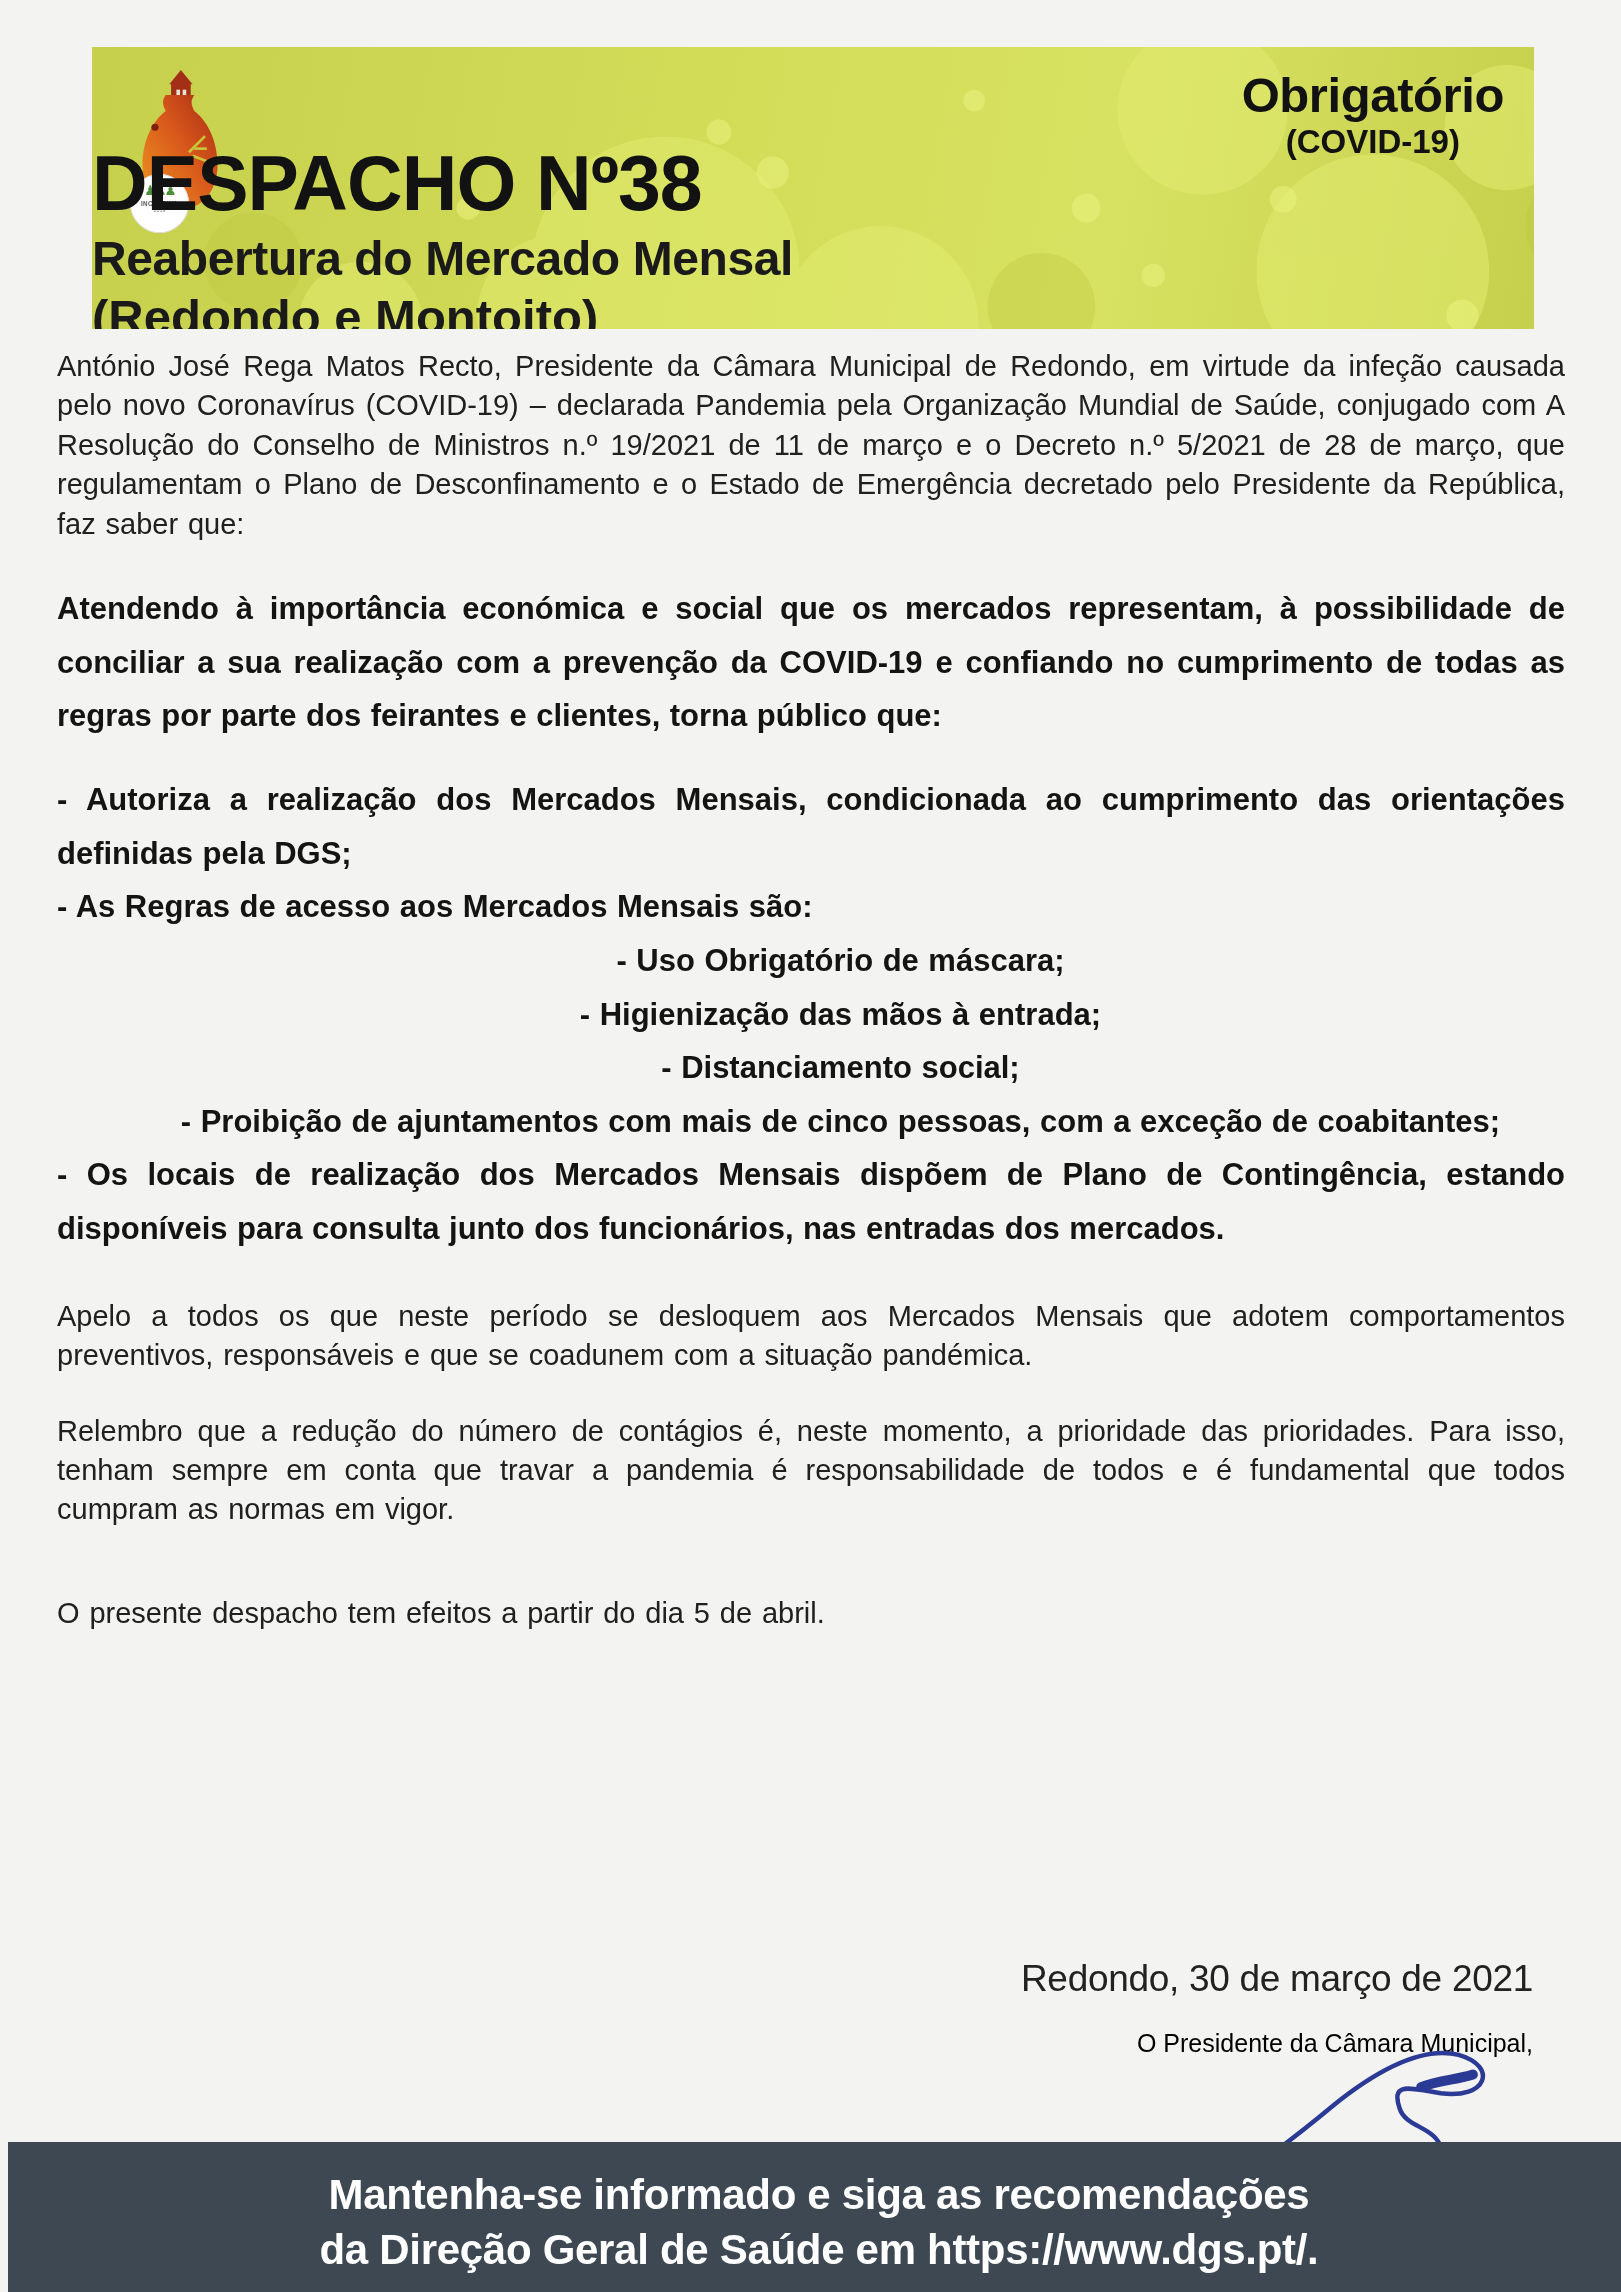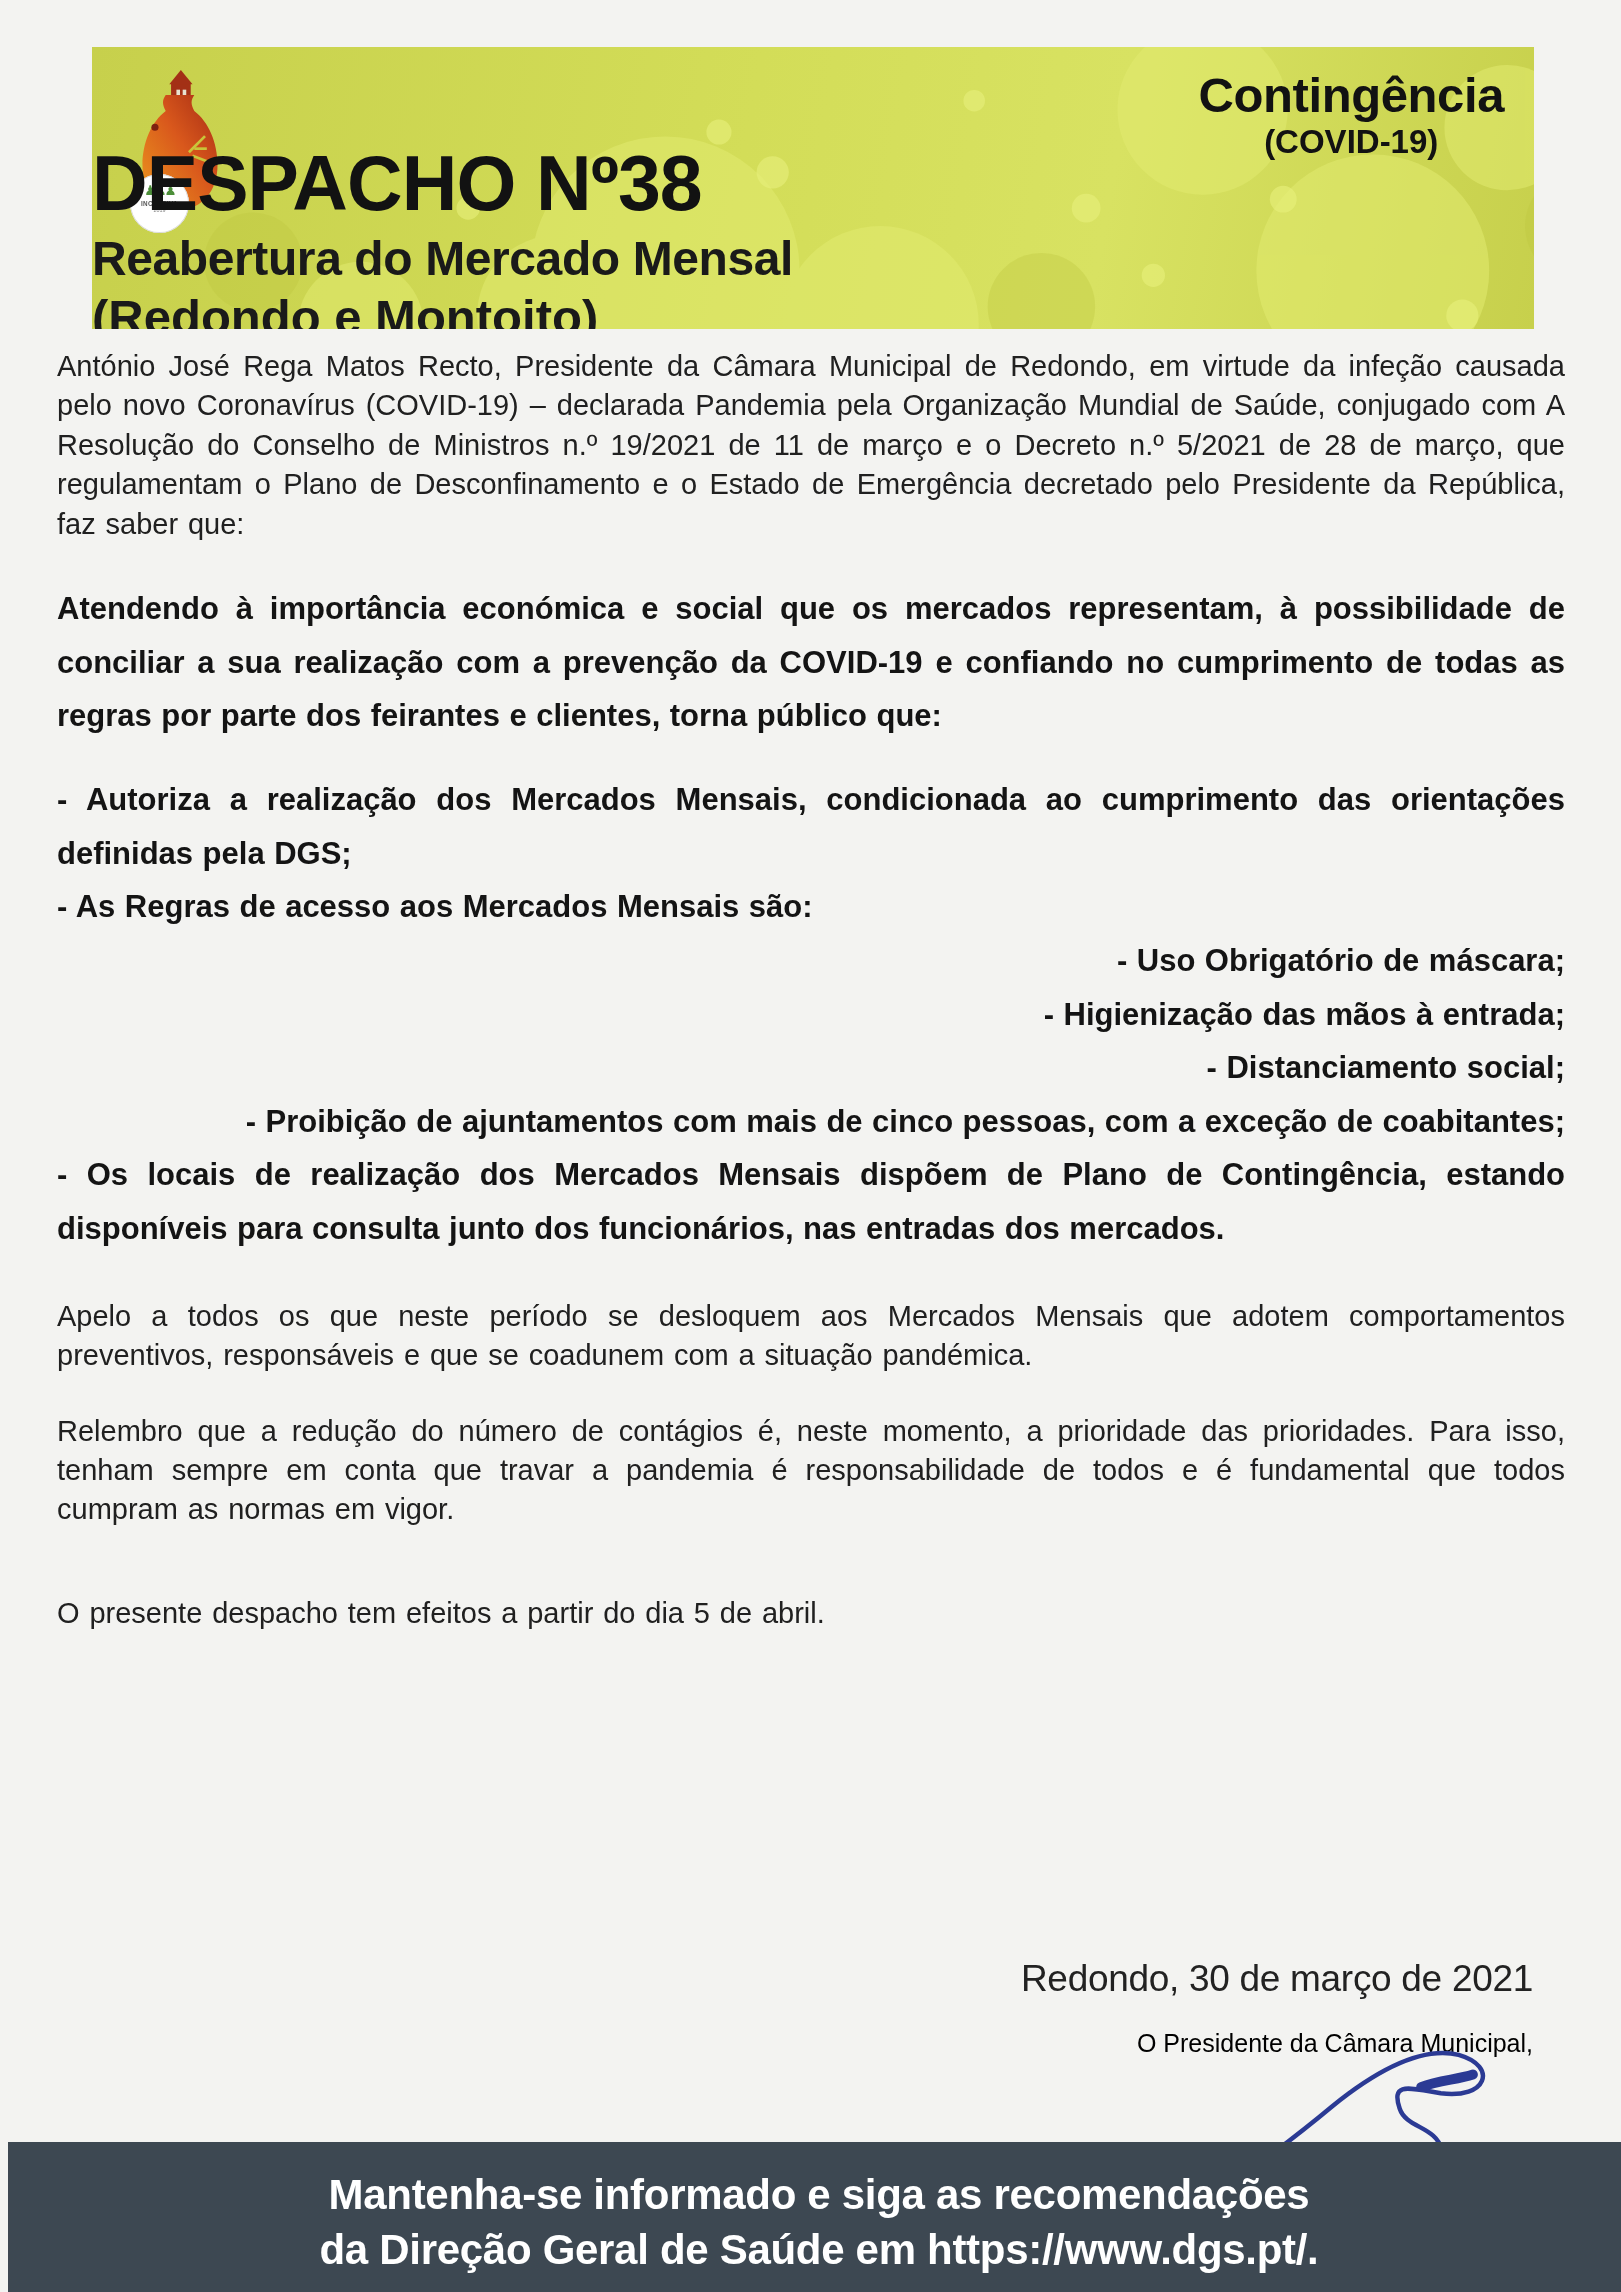--- a/index.html
+++ b/index.html
@@ -44,21 +44,21 @@
   .region{margin-top:10.7px;font-size:49px;font-weight:900;color:#1a1a1a;line-height:1;}
   .corona{position:absolute;top:23px;right:30px;text-align:center;}
   .corona-title{font-size:49px;font-weight:900;color:#121212;letter-spacing:-0.4px;line-height:1.05;}
   .corona-sub{font-size:33px;font-weight:bold;color:#121212;margin-top:1.8px;}
   
   .doc-body{position:absolute;left:57px;top:347px;width:1508px;}
   .para{font-size:29px;line-height:1.36;text-align:justify;color:#202020;word-spacing:1.8px;}
   .statement{margin-top:38px;font-size:31px;font-weight:bold;line-height:1.73;text-align:justify;color:#141414;word-spacing:0.9px;}
   .rules{margin-top:30px;}
   .rule{font-size:31px;font-weight:bold;line-height:1.73;text-align:justify;color:#141414;word-spacing:0.9px;}
-  .rule.lvl1{padding-left:59px;text-align:right;}
+  .rule.lvl1{padding-left:59px;text-align:center;}
   .appeal{margin-top:41px;}
   .reminder{margin-top:36px;}
   .effective{margin-top:64px;}
   
   .sig{position:absolute;top:1958px;right:89px;width:645px;text-align:right;}
   .sig-date{font-size:37px;color:#222;letter-spacing:-0.3px;}
   .sig-role{margin-top:29px;font-size:25px;color:#000000;}
   .sig-name{margin-top:106px;margin-right:56px;font-size:19px;color:#333;}
   .sig-ink{position:absolute;top:70px;right:-5.4px;pointer-events:none;}
   
@@ -136,21 +136,21 @@
       </div>
     </div>
 
     <div class="titles">
       <div class="title">DESPACHO Nº38</div>
       <div class="subtitle">Reabertura do Mercado Mensal</div>
       <div class="region">(Redondo e Montoito)</div>
     </div>
 
     <div class="corona">
-      <div class="corona-title">Contingência</div>
+      <div class="corona-title">Obrigatório</div>
       <div class="corona-sub">(COVID-19)</div>
     </div>
   </div>
 
   <div class="doc-body">
     <p class="para">António José Rega Matos Recto, Presidente da Câmara Municipal de Redondo, em virtude da infeção causada pelo novo Coronavírus (COVID-19) – declarada Pandemia pela Organização Mundial de Saúde, conjugado com A Resolução do Conselho de Ministros n.º 19/2021 de 11 de março e o Decreto n.º 5/2021 de 28 de março, que regulamentam o Plano de Desconfinamento e o Estado de Emergência decretado pelo Presidente da República, faz saber que:</p>
     <p class="statement">Atendendo à importância económica e social que os mercados representam, à possibilidade de conciliar a sua realização com a prevenção da COVID-19 e confiando no cumprimento de todas as regras por parte dos feirantes e clientes, torna público que:</p>
     <div class="rules">
       <p class="rule lvl0">- Autoriza a realização dos Mercados Mensais, condicionada ao cumprimento das orientações definidas pela DGS;</p>
       <p class="rule lvl0">- As Regras de acesso aos Mercados Mensais são:</p>

